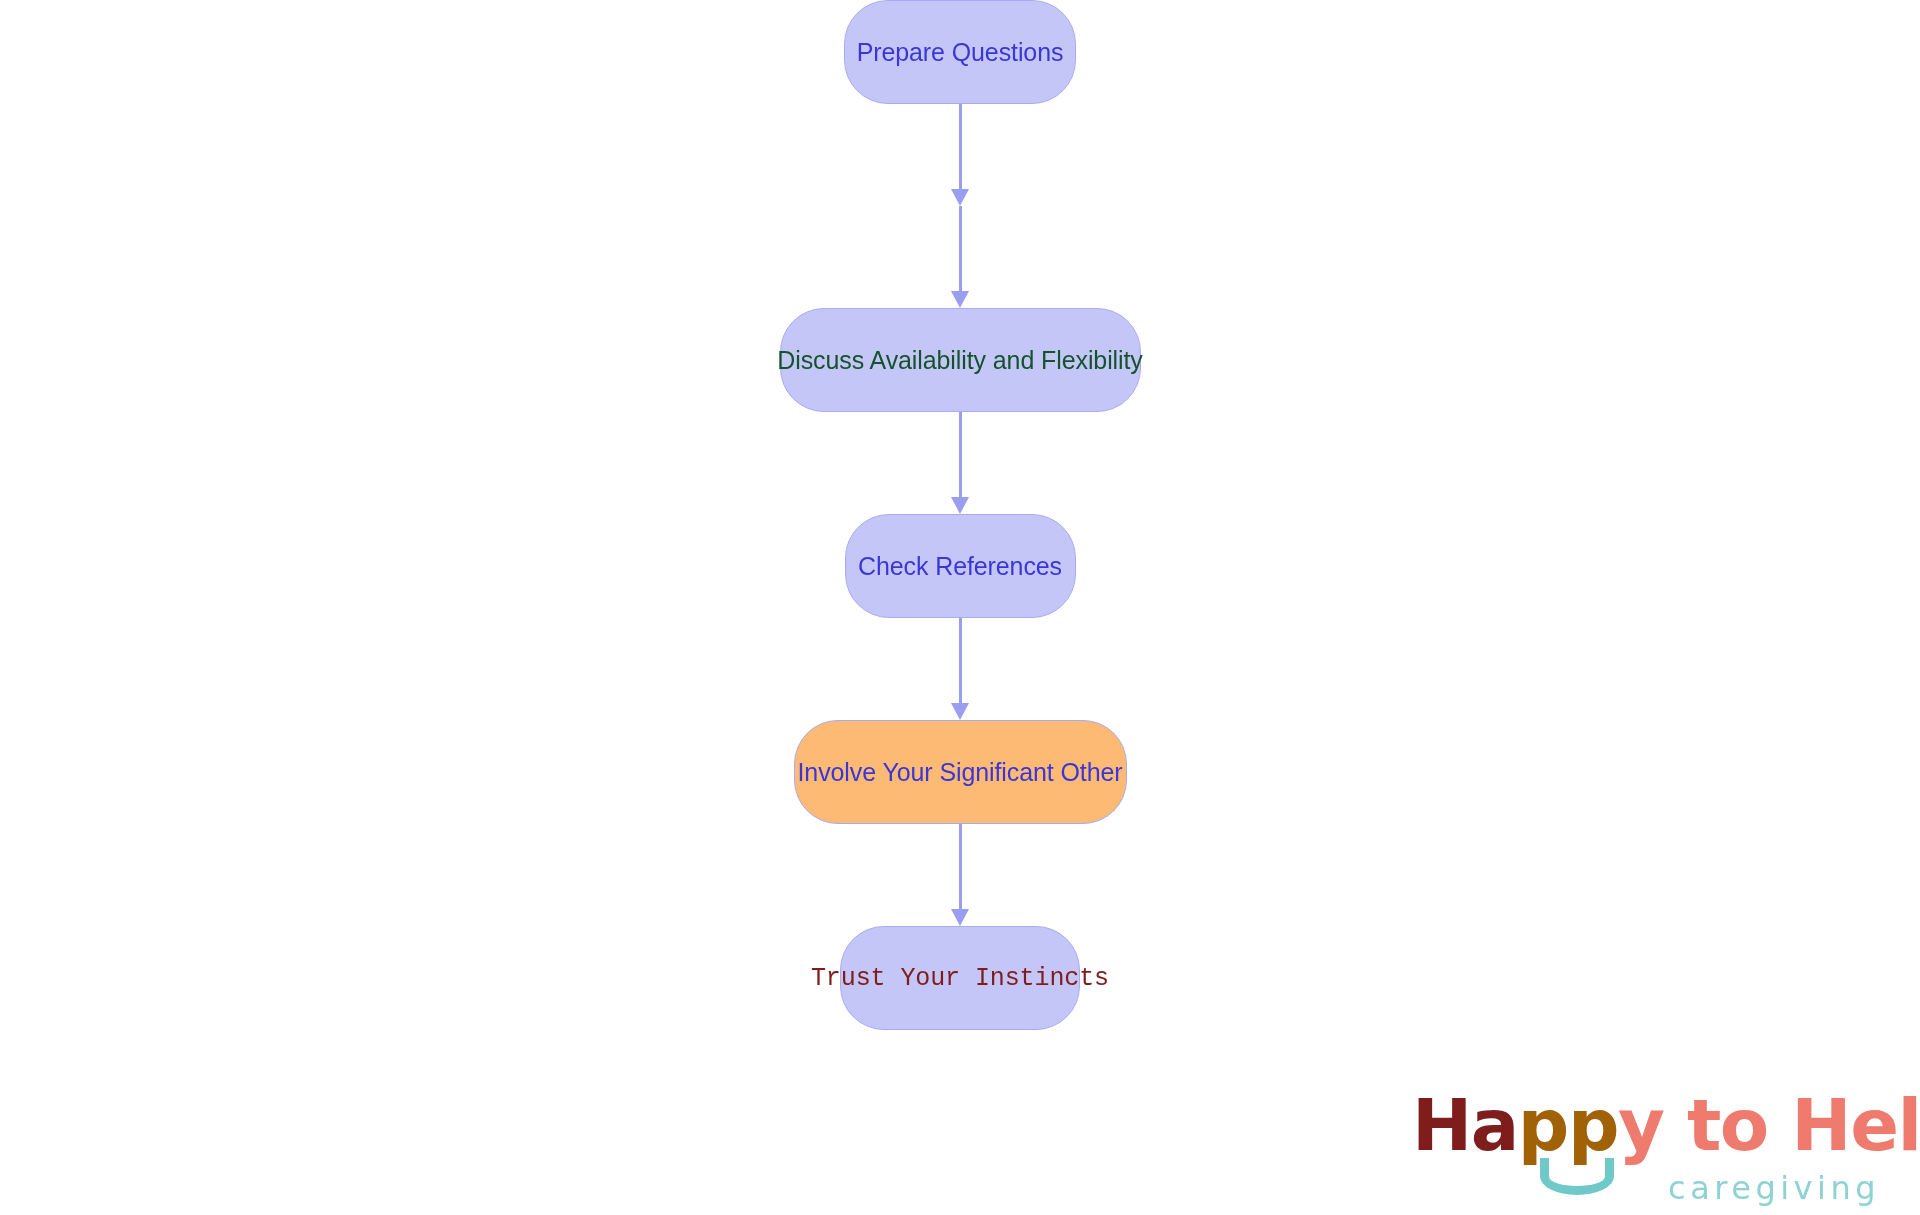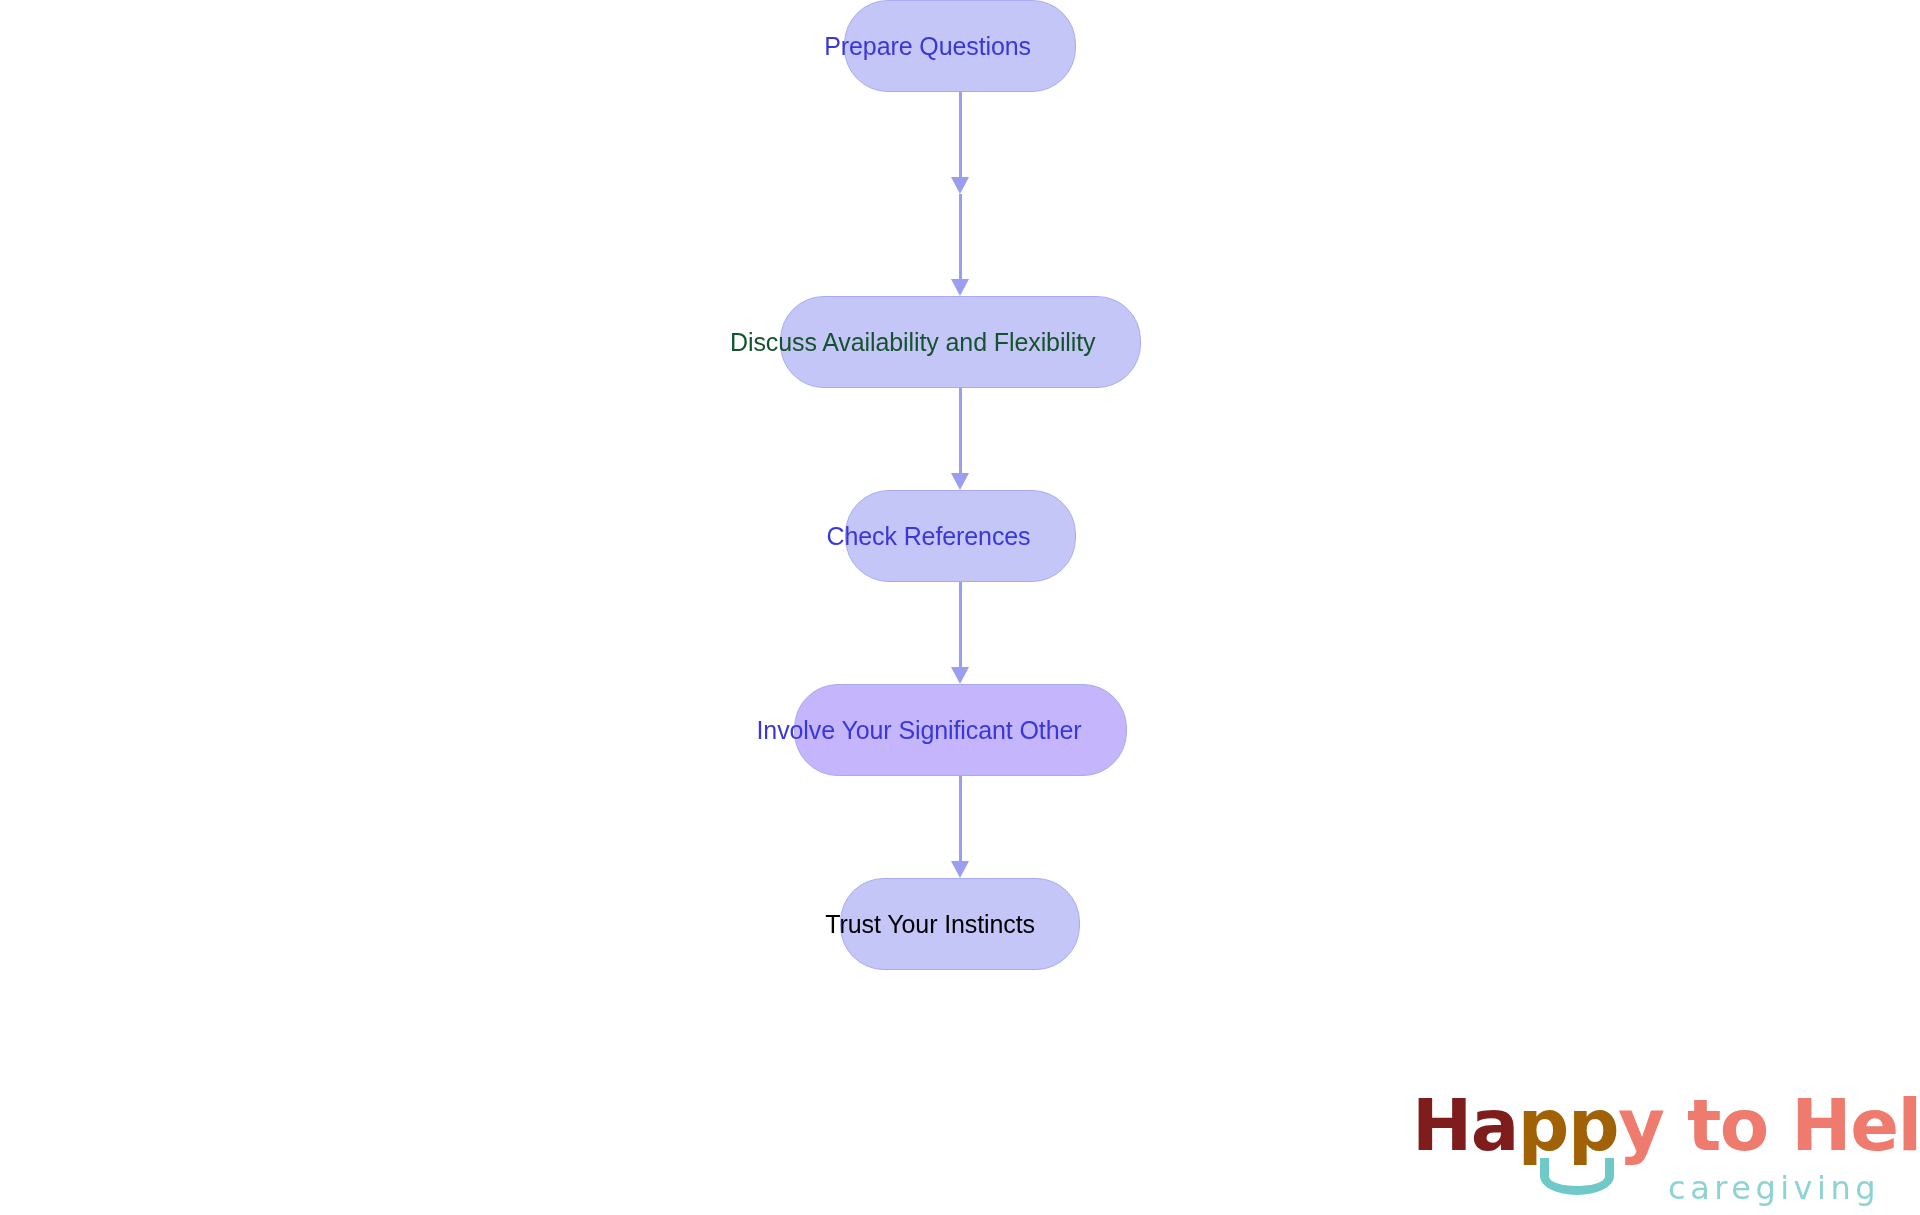--- a/index.html
+++ b/index.html
@@ -30,24 +30,24 @@
     box-sizing: border-box;
     background: #c5c6f8;
     border: 1.6px solid #a9abf0;
     border-radius: 44px;
     color: #3a37d6;
     font-size: 25px;
     font-family: "Liberation Sans", sans-serif;
     letter-spacing: -0.1px;
     display: flex;
     align-items: center;
-    justify-content: flex-end;
+    justify-content: center;
     white-space: nowrap;
     padding: 0 44px;
-    height: 92px;
+    height: 104px;
   }
 
   .connector {
     width: 20px;
     display: flex;
     flex-direction: column;
     align-items: center;
     justify-content: flex-start;
   }
   .connector .line {
@@ -142,30 +142,30 @@
 
   <div class="node" style="width: 231px; background: rgb(197, 198, 248); border-color: rgb(169, 171, 240); color: rgb(58, 55, 214);">
     <span>Check References</span>
   </div>
 
   <div class="connector" style="height:102px;">
     <div class="line" style="background: rgb(154, 158, 240);"></div>
     <div class="head" style="border-top-color: rgb(154, 158, 240);"></div>
   </div>
 
-  <div class="node" style="width: 333px; background: #c4b5fd; border-color: rgb(169, 171, 240); color: rgb(58, 55, 214);">
+  <div class="node" style="width: 333px; background: #fdba74; border-color: rgb(169, 171, 240); color: rgb(58, 55, 214);">
     <span>Involve Your Significant Other</span>
   </div>
 
   <div class="connector" style="height:102px;">
     <div class="line" style="background: rgb(154, 158, 240);"></div>
     <div class="head" style="border-top-color: rgb(154, 158, 240);"></div>
   </div>
 
-  <div class="node" style="width: 240px; background: rgb(197, 198, 248); border-color: rgb(169, 171, 240); color: #000000;">
+  <div class="node" style="width: 240px; background: rgb(197, 198, 248); border-color: rgb(169, 171, 240); color: #7f1d1d; font-family: Liberation Mono, monospace;">
     <span>Trust Your Instincts</span>
   </div>
 
 </div>
 
 <div id="brand-logo">
   <div class="logo-wordmark"><span class="logo-coral" style="color: #7f1d1d;">Ha</span><span class="logo-teal" style="color: #a16207;">pp</span><span class="logo-coral" style="color: rgb(239, 123, 110);">y to Help</span></div>
   <div class="logo-smile" style="border-color: transparent rgb(111, 201, 200) rgb(111, 201, 200); border-top-width: 0px;"></div>
   <div class="logo-sub" style="color: rgb(142, 211, 210);">caregiving</div>
 </div>

